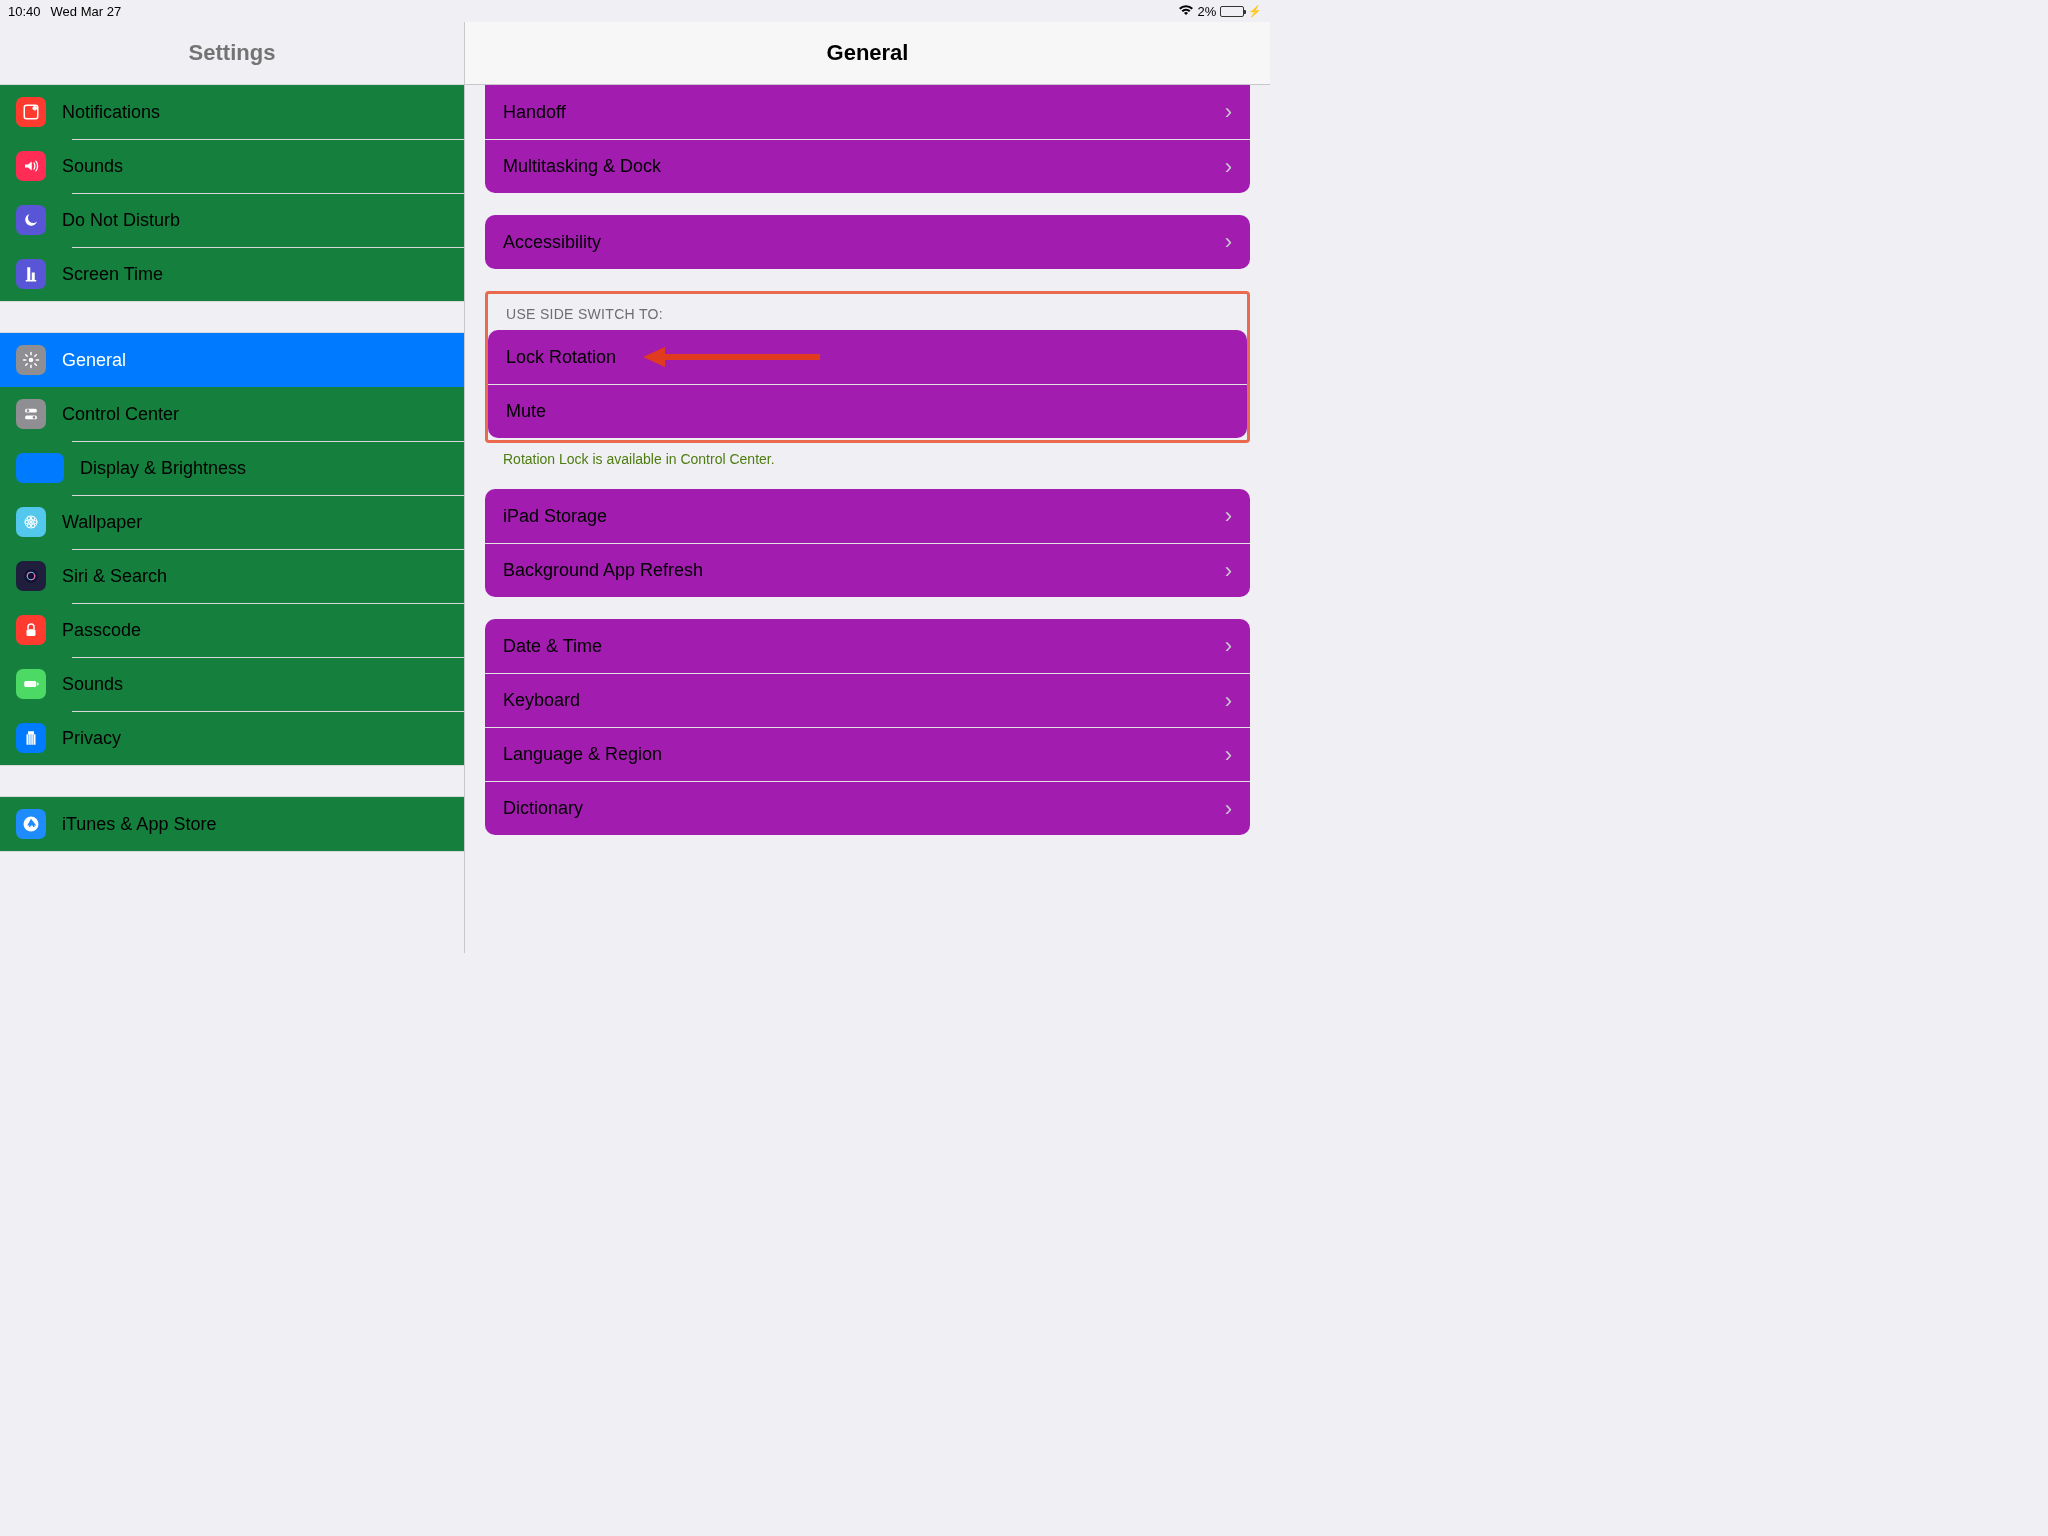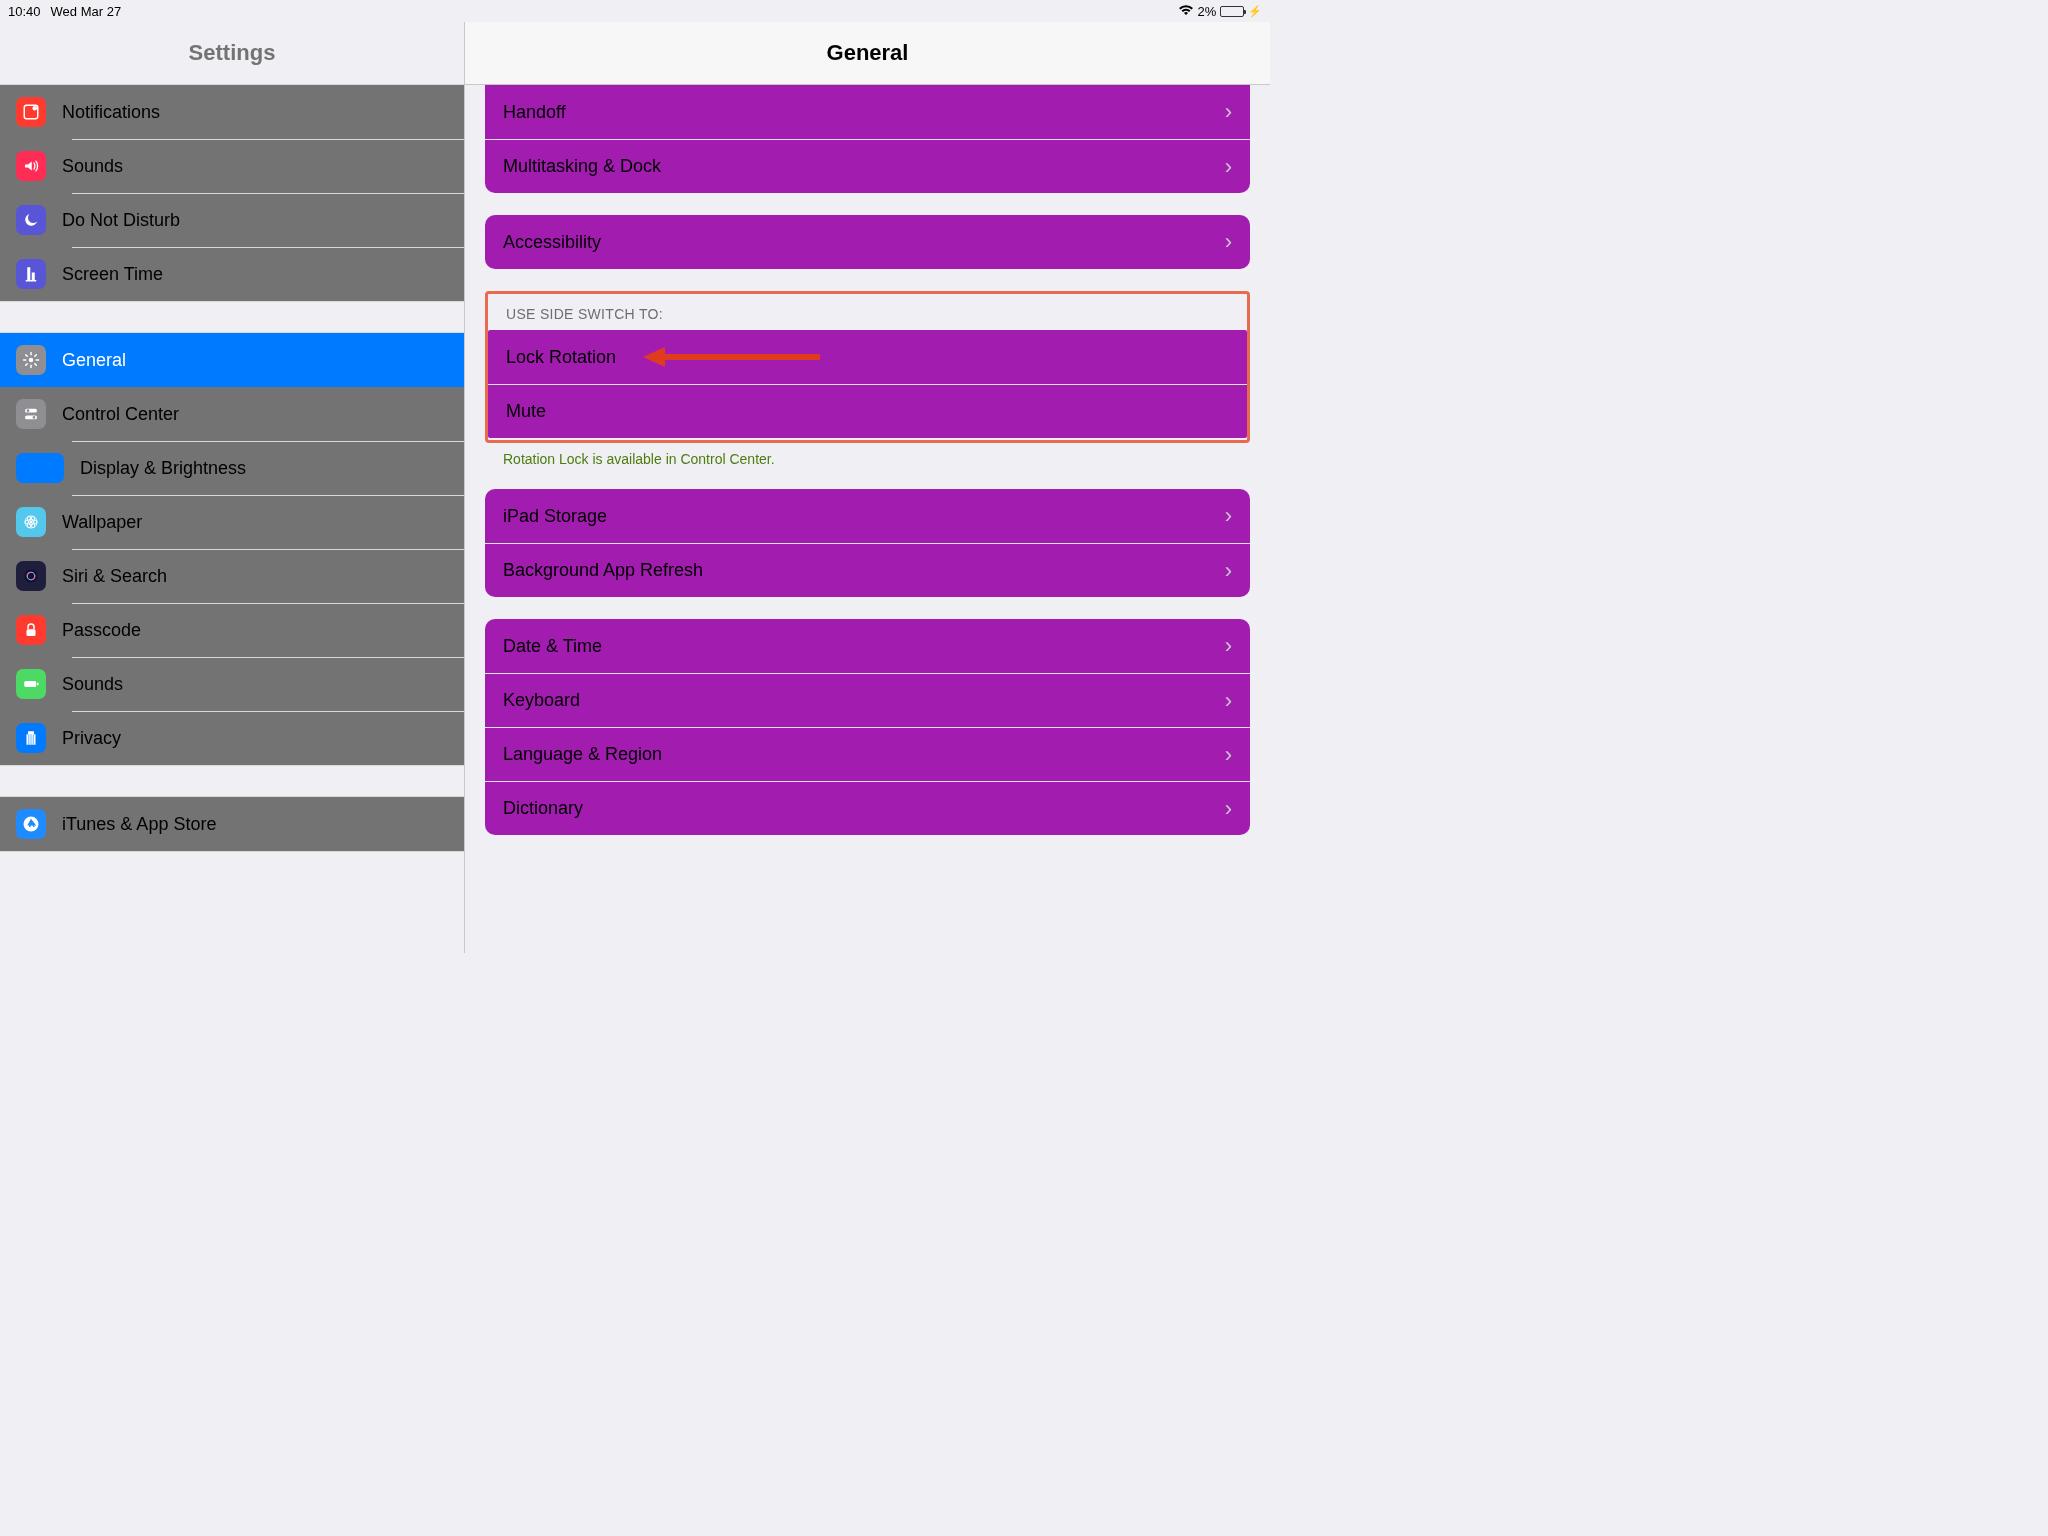--- a/index.html
+++ b/index.html
@@ -42,21 +42,21 @@
   display: flex; flex-direction: column;
 }
 .sidebar-title {
   text-align: center;
   font-size: 22px;
   font-weight: 600;
   padding: 18px 0;
   color: #737373;
 }
 .group {
-  background: #737373;
+  background: #15803d;
   border-top: 1px solid #d9d9dc;
   border-bottom: 1px solid #d9d9dc;
   margin-bottom: 30px;
 }
 .group:last-child { margin-bottom: 0; }
 .row {
   display: flex;
   align-items: center;
   height: 54px;
   padding-left: 16px;
@@ -124,21 +124,21 @@
 .section-footer {
   font-size: 14px; color: #4d7c0f;
   padding: 8px 18px 0 18px;
 }
 .highlight-box {
   border: 3px solid #e96a4f;
   border-radius: 4px;
   margin-top: 22px;
   padding-bottom: 2px;
 }
-.highlight-box .d-group { margin-top: 0; border-radius: 2px; margin: 0 0; }
+.highlight-box .d-group { margin-top: 0; border-radius: 10px; margin: 0 0; }
 .highlight-box .section-header { padding-top: 12px; border-radius: 17px; }
 .arrow-annot {
   position: relative;
 }
 .arrow-shape {
   position: absolute; left: 155px; top: 50%; transform: translateY(-50%);
   display: flex; align-items: center;
 }
 .arrow-head {
   width: 0; height: 0;

